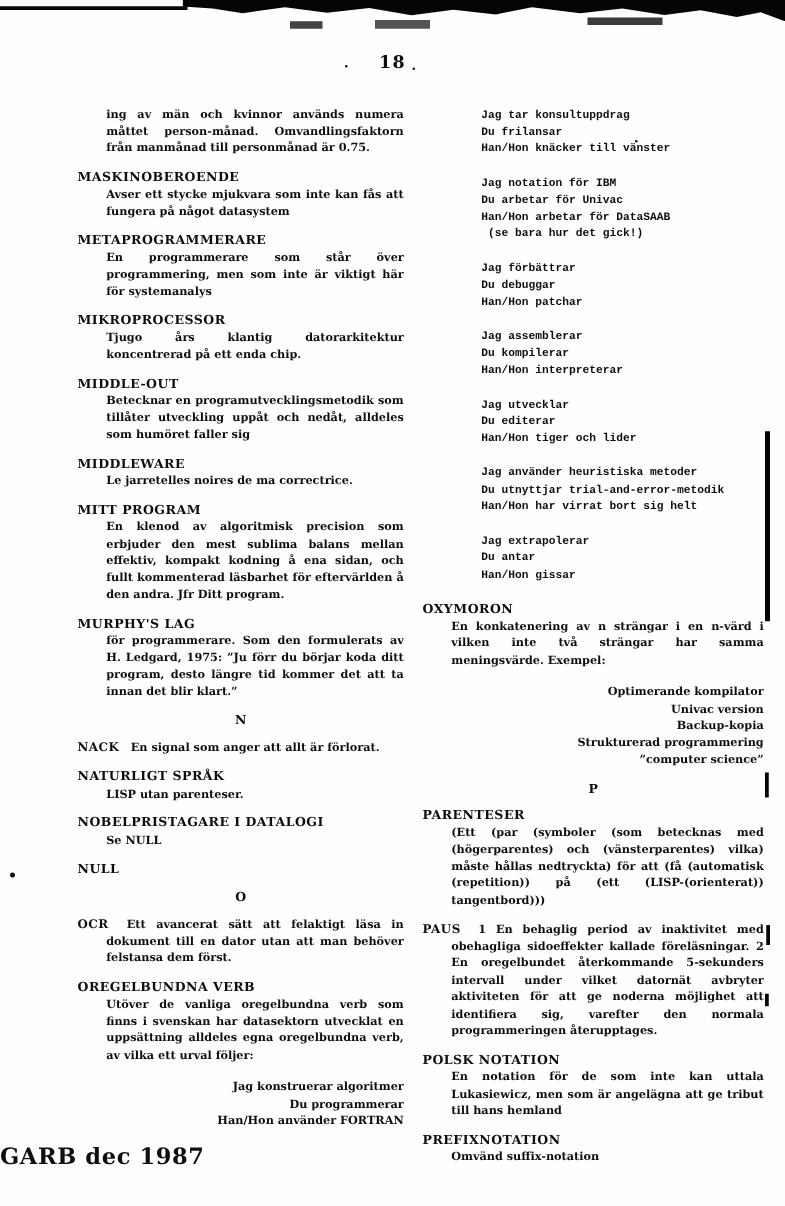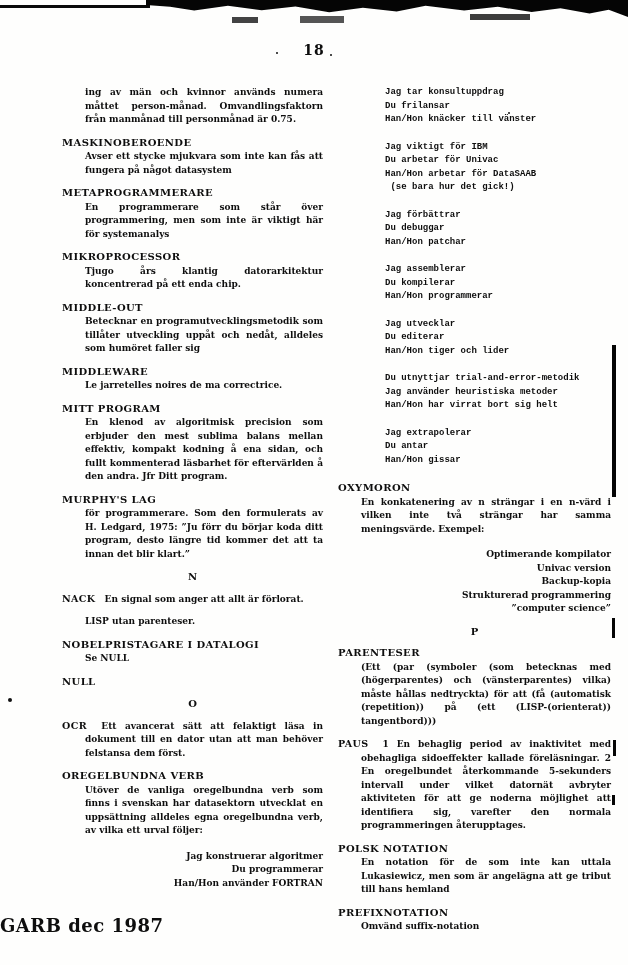--- a/index.html
+++ b/index.html
@@ -92,20 +92,21 @@
         <div class="term">MITT PROGRAM</div>
         <p class="def">En klenod av algoritmisk precision som erbjuder den mest sublima balans mellan effektiv, kompakt kodning å ena sidan, och fullt kommenterad läsbarhet för eftervärlden å den andra. Jfr Ditt program.</p>
       </div>
       <div class="entry">
         <div class="term">MURPHY'S LAG</div>
         <p class="def">för programmerare. Som den formulerats av H. Ledgard, 1975: ”Ju förr du börjar koda ditt program, desto längre tid kommer det att ta innan det blir klart.”</p>
       </div>
       <div class="letter">N</div>
       <p class="inline-entry"><span class="term-inline">NACK</span> En signal som anger att allt är förlorat.</p>
       <div class="entry">
+        <div class="term">NATURLIGT SPRÅK</div>
         <p class="def">LISP utan parenteser.</p>
       </div>
       <div class="entry">
         <div class="term">NOBELPRISTAGARE I DATALOGI</div>
         <p class="def">Se NULL</p>
       </div>
       <div class="entry">
         <div class="term">NULL</div>
       </div>
       <div class="letter">O</div>
@@ -120,43 +121,43 @@
         </div>
       </div>
     </div>
   <div class="col col-right">
       <div class="verbs">
         <div class="verb-line">Jag tar konsultuppdrag</div>
         <div class="verb-line">Du frilansar</div>
         <div class="verb-line">Han/Hon knäcker till vänster</div>
       </div>
       <div class="verbs">
-        <div class="verb-line">Jag viktigt för IBM</div>
+        <div class="verb-line">Jag notation för IBM</div>
         <div class="verb-line">Du arbetar för Univac</div>
         <div class="verb-line">Han/Hon arbetar för DataSAAB</div>
         <div class="verb-line">&nbsp;(se bara hur det gick!)</div>
       </div>
       <div class="verbs">
         <div class="verb-line">Jag förbättrar</div>
         <div class="verb-line">Du debuggar</div>
         <div class="verb-line">Han/Hon patchar</div>
       </div>
       <div class="verbs">
         <div class="verb-line">Jag assemblerar</div>
         <div class="verb-line">Du kompilerar</div>
-        <div class="verb-line">Han/Hon programmerar</div>
+        <div class="verb-line">Han/Hon interpreterar</div>
       </div>
       <div class="verbs">
         <div class="verb-line">Jag utvecklar</div>
         <div class="verb-line">Du editerar</div>
         <div class="verb-line">Han/Hon tiger och lider</div>
       </div>
       <div class="verbs">
+        <div class="verb-line">Jag använder heuristiska metoder</div>
         <div class="verb-line">Du utnyttjar trial-and-error-metodik</div>
-        <div class="verb-line">Jag använder heuristiska metoder</div>
         <div class="verb-line">Han/Hon har virrat bort sig helt</div>
       </div>
       <div class="verbs">
         <div class="verb-line">Jag extrapolerar</div>
         <div class="verb-line">Du antar</div>
         <div class="verb-line">Han/Hon gissar</div>
       </div>
       <div class="entry">
         <div class="term">OXYMORON</div>
         <p class="def">En konkatenering av n strängar i en n-värd i vilken inte två strängar har samma meningsvärde. Exempel:</p>

